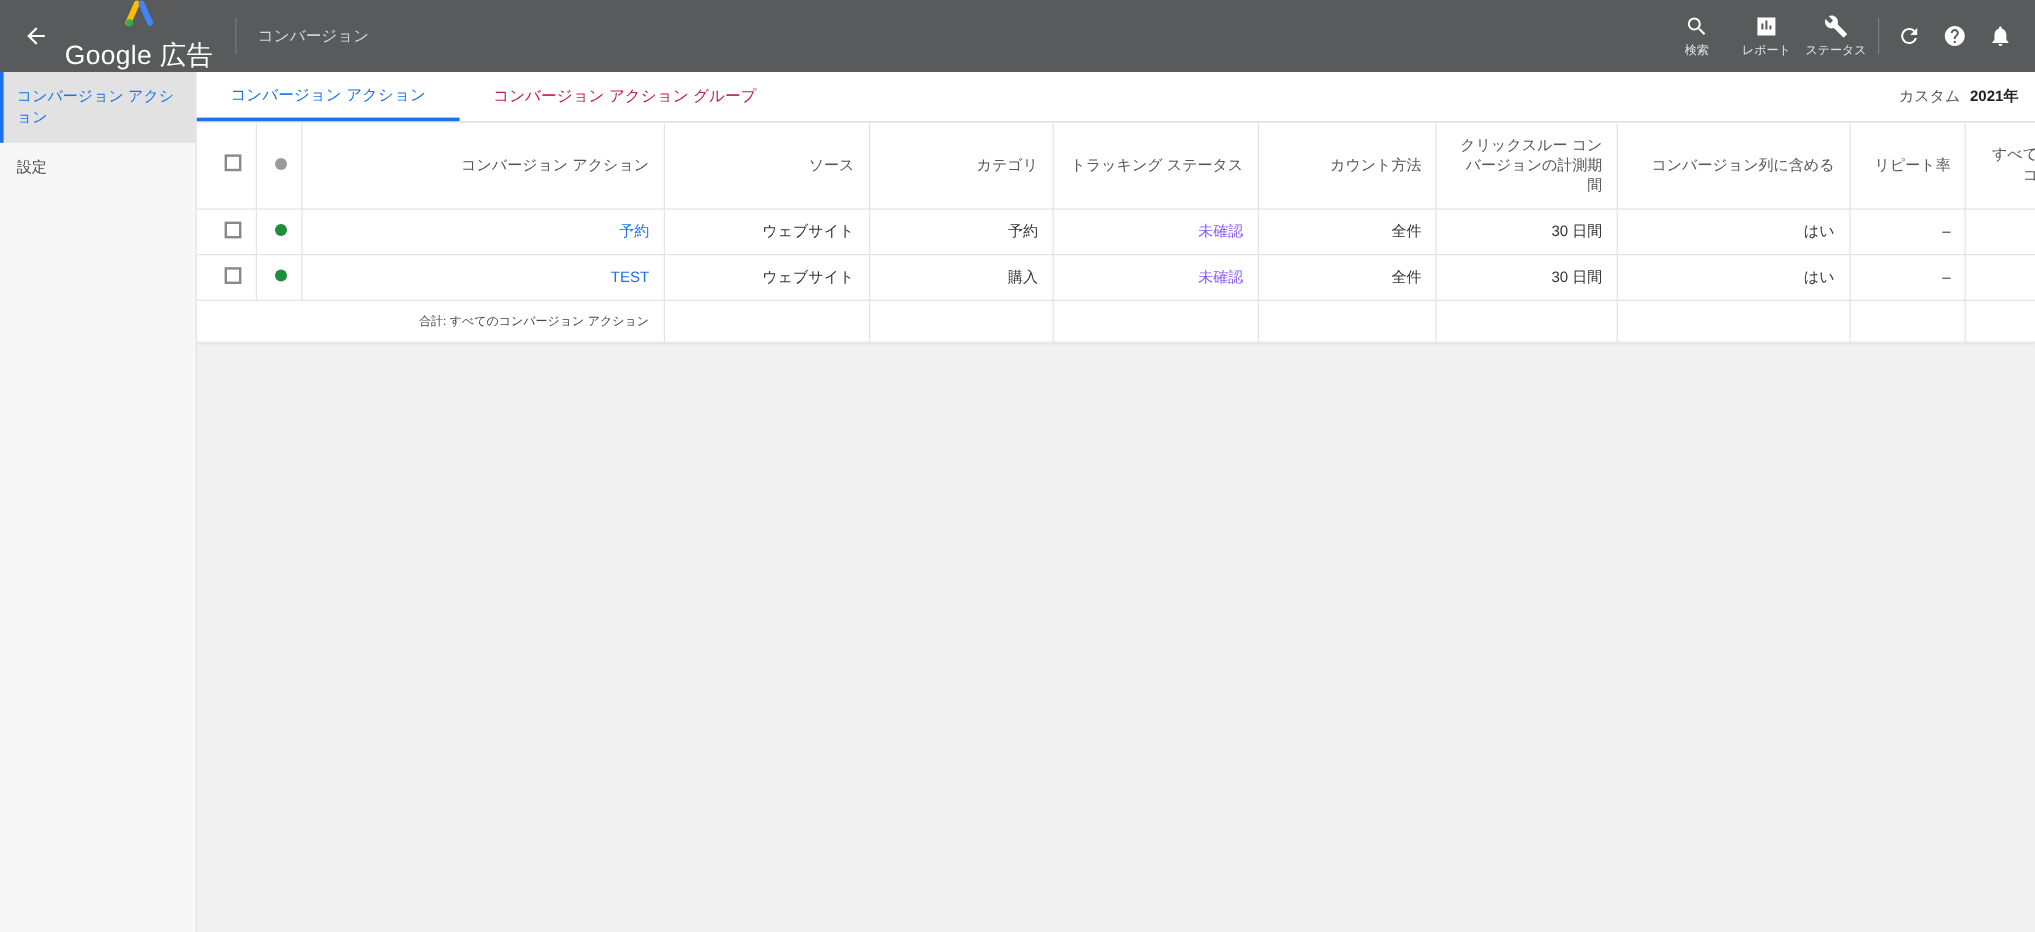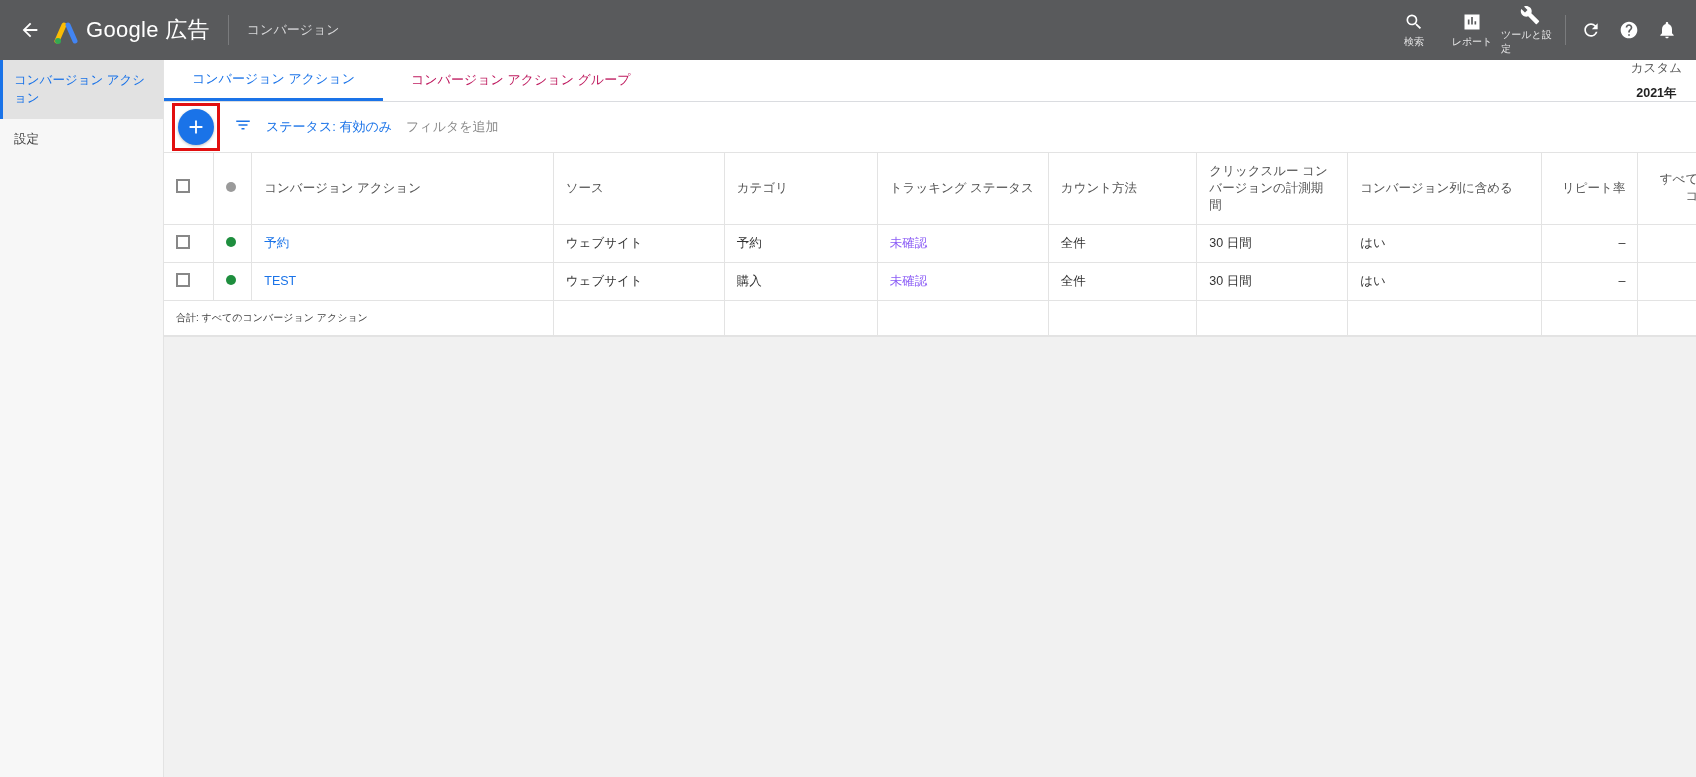--- a/index.html
+++ b/index.html
@@ -4,21 +4,21 @@
 <style>
 * { margin: 0; padding: 0; box-sizing: border-box; font-family: 'Arial', 'Helvetica', sans-serif; }
 body { background: #f1f1f1; overflow: hidden; }
 
 
 .header {
   height: 60px; background: #595a5c; color: #fff;
   display: flex; align-items: center; padding: 0 10px;
 }
 .header .back { width: 40px; display:flex; align-items:center; justify-content:center; cursor:pointer; }
-.header .logo { display:flex; align-items:flex-end; gap:8px; margin-left:4px; }
+.header .logo { display:flex; align-items:center; gap:8px; margin-left:4px;flex-direction:column; }
 .header .logo .ads-a {
   width:24px; height:24px;
   display:inline-block;
 }
 .header .brand { font-size:22px; font-weight:400; letter-spacing:0.3px; }
 .header .brand .thin { font-weight:300; }
 .header .divider { width:1px; height:30px; background:#7a7b7d; margin:0 18px; }
 .header .page-title { font-size:13px; color:#d7d7d9; }
 .header .spacer { flex:1; }
 .header .tool { display:flex; flex-direction:column; align-items:center; justify-content:center;
@@ -49,21 +49,21 @@
 
 .tabs {
   height:42px; background:#fff; border-bottom:1px solid #dadce0;
   display:flex; align-items:stretch; position:relative;
 }
 .tabs .tab {
   padding:0 28px; display:flex; align-items:center; font-size:13px; color:#be185d; cursor:pointer;
   text-align:center; line-height:1.25;
 }
 .tabs .tab.active { color:#1a73e8; border-bottom:3px solid #1a73e8; }
-.tabs .daterange { margin-left:auto; display:flex; align-items:center; padding:0 14px; font-size:12.5px; color:#555; gap:8px;flex-direction:column; }
+.tabs .daterange { margin-left:auto; display:flex; align-items:center; padding:0 14px; font-size:12.5px; color:#555; gap:8px; }
 .tabs .daterange .bold { color:#222; font-weight:600; }
 
 
 .filterrow {
   height:50px; display:flex; align-items:center; padding:0 8px; gap:14px; background:#fff;
 }
 .addbtn-wrap {
   width:48px; height:48px; display:flex; align-items:center; justify-content:center;
   border:3px solid #e20f0f;
 }
@@ -74,21 +74,21 @@
 }
 .filter-icon { cursor:pointer; }
 .filter-chip { color:#1a73e8; font-size:13px; cursor:pointer; }
 .filter-add { color:#8a8a8a; font-size:13px; cursor:pointer; }
 
 
 .table-wrap { background:#fff; border-top:1px solid #e3e3e3; overflow-x:auto; }
 table { border-collapse:collapse; min-width:1560px; table-layout:fixed; width:1560px; }
 th, td {
   border-right:1px solid #e3e3e3; border-bottom:1px solid #e3e3e3;
-  font-size:12.5px; color:#333; text-align:left; padding:10px 12px;
+  font-size:12.5px; color:#333; text-align:right; padding:10px 12px;
   vertical-align:middle; overflow:hidden; white-space:nowrap;
 }
 th { font-weight:400; color:#555; line-height:1.35; white-space:normal; }
 td.link { color:#1a73e8; cursor:pointer; }
 td.muted { color:#8b5cf6;margin-left:44px; }
 td.right, th.right { text-align:right; }
 .chk { width:14px; height:14px; border:2px solid #888; display:inline-block; cursor:pointer; }
 .dot { width:10px; height:10px; border-radius:50%; display:inline-block; }
 .dot.green { background:#1e8e3e; }
 .dot.gray { background:#9a9a9a; }
@@ -153,21 +153,21 @@
         </svg>
     </span>
     <span class="lbl">レポート</span>
   </div>
   <div class="tool">
     <span class="ic">
       <svg width="20" height="20" viewBox="0 0 24 24">
           <path fill="#fff" d="M22.7 19l-9.1-9.1c.9-2.3.4-5-1.5-6.9-2-2-5-2.4-7.4-1.3L9 6 6 9 1.6 4.7C.4 7.1.9 10.1 2.9 12.1c1.9 1.9 4.6 2.4 6.9 1.5l9.1 9.1c.4.4 1 .4 1.4 0l2.3-2.3c.5-.4.5-1.1.1-1.4z"></path>
         </svg>
     </span>
-    <span class="lbl">ツールと設定</span>
+    <span class="lbl">ステータス</span>
   </div>
   <div class="vdiv"></div>
   <div class="hicon">
     <svg width="20" height="20" viewBox="0 0 24 24">
         <path fill="#fff" d="M17.65 6.35A7.958 7.958 0 0012 4c-4.42 0-8 3.58-8 8s3.58 8 8 8c3.73 0 6.84-2.55 7.73-6h-2.08A5.99 5.99 0 0112 18c-3.31 0-6-2.69-6-6s2.69-6 6-6c1.66 0 3.14.69 4.22 1.78L13 11h7V4l-2.35 2.35z"></path>
       </svg>
   </div>
   <div class="hicon">
     <svg width="20" height="20" viewBox="0 0 24 24">
         <path fill="#fff" d="M12 2C6.48 2 2 6.48 2 12s4.48 10 10 10 10-4.48 10-10S17.52 2 12 2zm1 17h-2v-2h2v2zm2.07-7.75l-.9.92C13.45 12.9 13 13.5 13 15h-2v-.5c0-1.1.45-2.1 1.17-2.83l1.24-1.26c.37-.36.59-.86.59-1.41 0-1.1-.9-2-2-2s-2 .9-2 2H8c0-2.21 1.79-4 4-4s4 1.79 4 4c0 .88-.36 1.68-.93 2.25z"></path>
@@ -189,36 +189,20 @@
 
   <div class="tabs">
     <div class="tab active">コンバージョン アクション</div>
     <div class="tab">コンバージョン アクション グループ</div>
     <div class="daterange">
       <span>カスタム</span>
       <span class="bold">2021年</span>
     </div>
   </div>
 
-  <div class="filterrow">
-    <div class="addbtn-wrap">
-      <div class="addbtn">
-        <svg width="22" height="22" viewBox="0 0 24 24">
-            <path fill="#fff" d="M19 13h-6v6h-2v-6H5v-2h6V5h2v6h6v2z"></path>
-          </svg>
-      </div>
-    </div>
-    <span class="filter-icon">
-      <svg width="18" height="18" viewBox="0 0 24 24">
-          <path fill="#1a73e8" d="M10 18h4v-2h-4v2zM3 6v2h18V6H3zm3 7h12v-2H6v2z"></path>
-        </svg>
-    </span>
-    <span class="filter-chip">ステータス: 有効のみ</span>
-    <span class="filter-add">フィルタを追加</span>
-  </div>
 
   <div class="table-wrap">
     <table>
       <colgroup>
         <col class="c-chk">
           <col class="c-dot">
           <col class="c-action">
           <col class="c-source">
         <col class="c-category">
           <col class="c-tracking">

